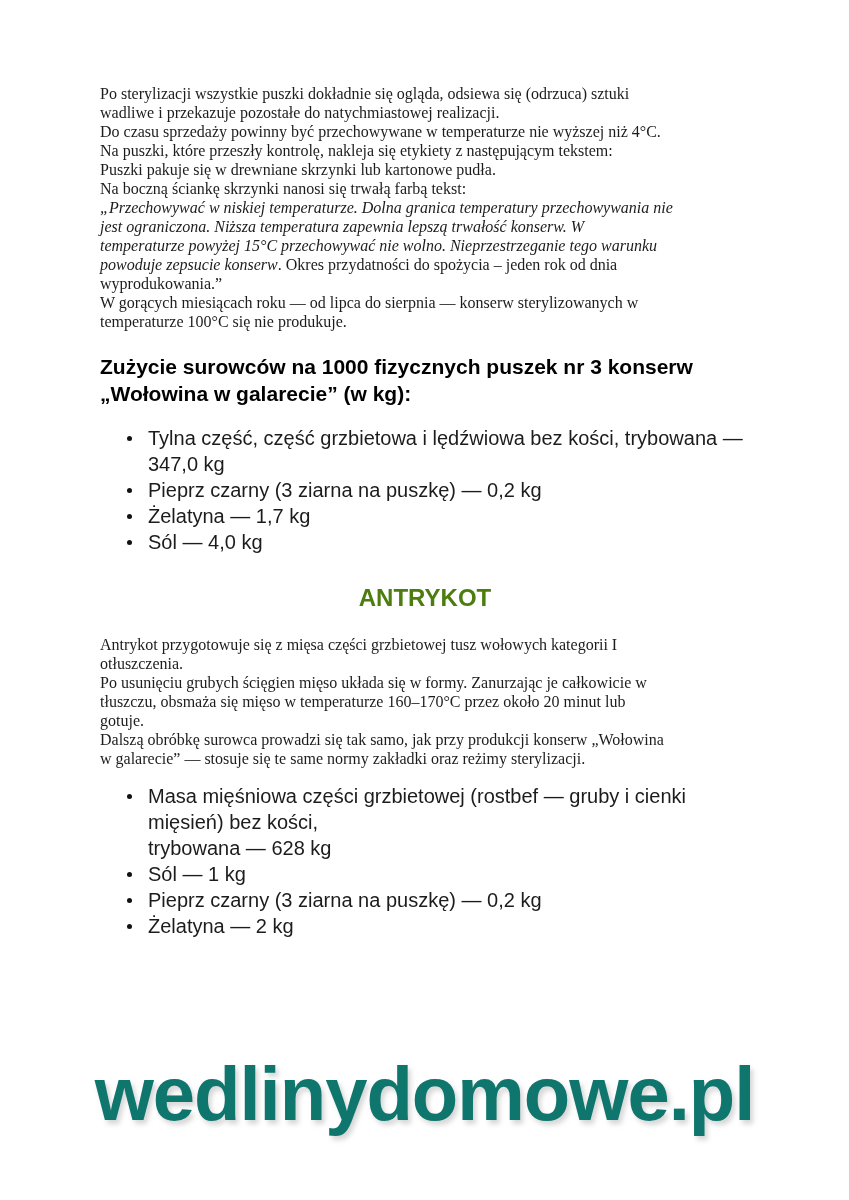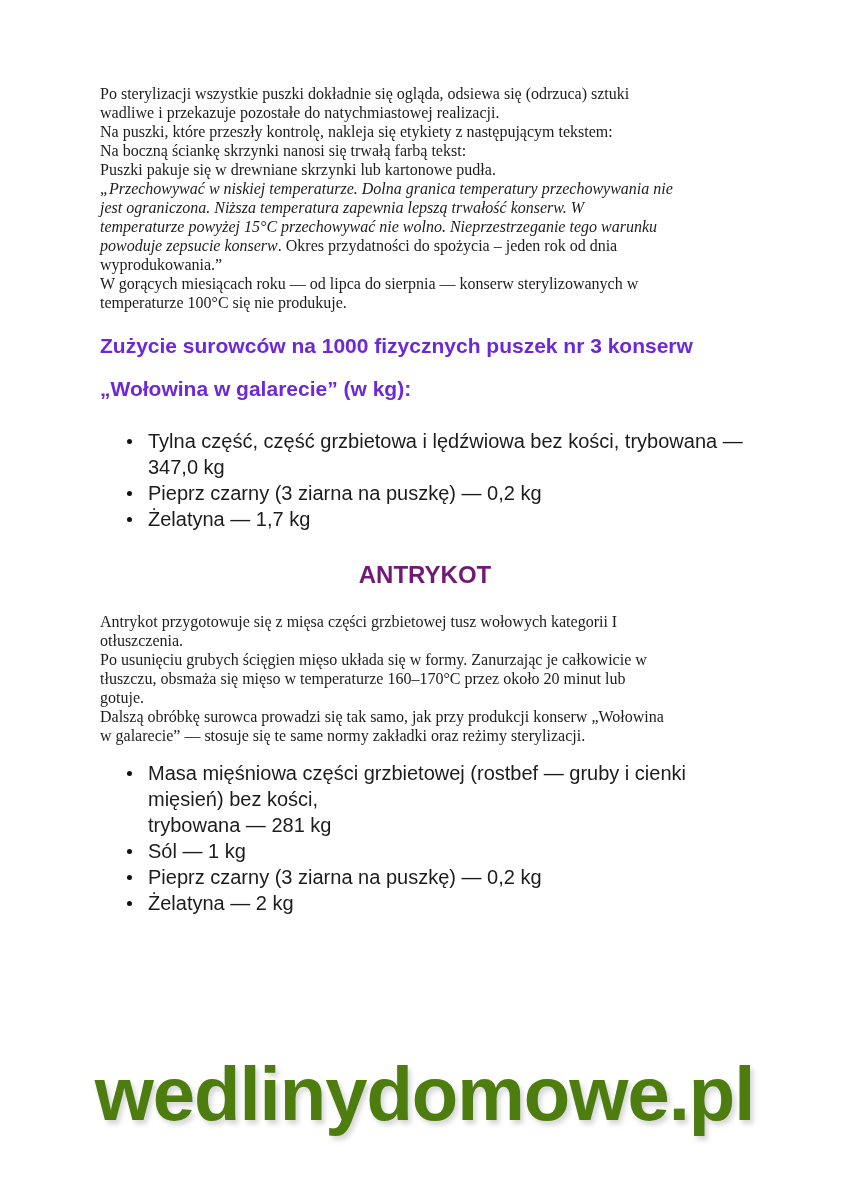--- a/index.html
+++ b/index.html
@@ -19,24 +19,24 @@
   .paras p {
     margin: 0;
     font-size: 16px;
     line-height: 19px;
     white-space: pre-line;
     font-family: Liberation Serif, serif;
   }
   .paras .it { font-style: italic; }
   .sec-heading {
     font-size: 21px;
-    line-height: 43px;
+    line-height: 27px;
     font-weight: 700;
-    color: #6d28d9;
-    margin: 12px 0 0 0;
+    color: #000000;
+    margin: 22px 0 0 0;
     white-space: pre-line;
   }
   ul.kg-list {
     list-style: none;
     margin: 18px 0 0 0;
     padding: 0 0 0 48px;
   }
   ul.kg-list li {
     position: relative;
     font-size: 20px;
@@ -49,85 +49,87 @@
     left: -21px; top: 10.5px;
     width: 5px; height: 5px;
     border-radius: 50%;
     background: #111111;
   }
   .chapter-title {
     text-align: center;
     font-size: 24px;
     line-height: 34px;
     font-weight: 700;
-    color: #701a75;
+    color: #4d7c0f;
     margin: 26px 0 0 0;
   }
   .block-gap { margin-top: 20px; }
   .watermark {
     position: absolute;
     top: 1056px;
     left: 50%;
     transform: translateX(-50%);
     z-index: 1;
     font-size: 76px;
     line-height: 76px;
     font-weight: 700;
     letter-spacing: -1px;
-    color: #4d7c0f;
+    color: #0f766e;
     text-shadow: 3px 4px 5px rgba(165,165,165,0.45), 0 0 1px rgba(200,200,200,0.35);
     white-space: nowrap;
     user-select: none;
   }
 </style>
 </head>
 <body>
 
 <div class="doc">
 
   <div class="paras">
       <p><span>Po sterylizacji wszystkie puszki dokładnie się ogląda, odsiewa się (odrzuca) sztuki
 wadliwe i przekazuje pozostałe do natychmiastowej realizacji.</span></p>
+      <p><span>Do czasu sprzedaży powinny być przechowywane w temperaturze nie wyższej niż 4°C.</span></p>
       <p><span>Na puszki, które przeszły kontrolę, nakleja się etykiety z następującym tekstem:</span></p>
+      <p><span>Puszki pakuje się w drewniane skrzynki lub kartonowe pudła.</span></p>
       <p><span>Na boczną ściankę skrzynki nanosi się trwałą farbą tekst:</span></p>
-      <p><span>Puszki pakuje się w drewniane skrzynki lub kartonowe pudła.</span></p>
       <p><span class="it">„Przechowywać w niskiej temperaturze. Dolna granica temperatury przechowywania nie
 jest ograniczona. Niższa temperatura zapewnia lepszą trwałość konserw. W
 temperaturze powyżej 15°C przechowywać nie wolno. Nieprzestrzeganie tego warunku
 powoduje zepsucie konserw</span><span>. Okres przydatności do spożycia – jeden rok od dnia
 wyprodukowania.”</span></p>
       <p><span>W gorących miesiącach roku — od lipca do sierpnia — konserw sterylizowanych w
 temperaturze 100°C się nie produkuje.</span></p>
     </div>
 
   <h2 class="sec-heading">Zużycie surowców na 1000 fizycznych puszek nr 3 konserw
 „Wołowina w galarecie” (w kg):</h2>
 
   <ul class="kg-list">
     <li>Tylna część, część grzbietowa i lędźwiowa bez kości, trybowana — 347,0 kg</li>
     <li>Pieprz czarny (3 ziarna na puszkę) — 0,2 kg</li>
     <li>Żelatyna — 1,7 kg</li>
+    <li>Sól — 4,0 kg</li>
   </ul>
 
   <h1 class="chapter-title">ANTRYKOT</h1>
 
   <div class="paras block-gap">
       <p><span>Antrykot przygotowuje się z mięsa części grzbietowej tusz wołowych kategorii I
 otłuszczenia.</span></p>
       <p><span>Po usunięciu grubych ścięgien mięso układa się w formy. Zanurzając je całkowicie w
 tłuszczu, obsmaża się mięso w temperaturze 160–170°C przez około 20 minut lub
 gotuje.</span></p>
       <p><span>Dalszą obróbkę surowca prowadzi się tak samo, jak przy produkcji konserw „Wołowina
 w galarecie” — stosuje się te same normy zakładki oraz reżimy sterylizacji.</span></p>
     </div>
 
 
   <ul class="kg-list" style="margin-top:15px;">
     <li>Masa mięśniowa części grzbietowej (rostbef — gruby i cienki mięsień) bez kości,
-trybowana — 281 kg</li>
+trybowana — 628 kg</li>
     <li>Sól — 1 kg</li>
     <li>Pieprz czarny (3 ziarna na puszkę) — 0,2 kg</li>
     <li>Żelatyna — 2 kg</li>
   </ul>
 
 </div>
 
 <div class="watermark">wedlinydomowe.pl</div>
 
 </body></html>

